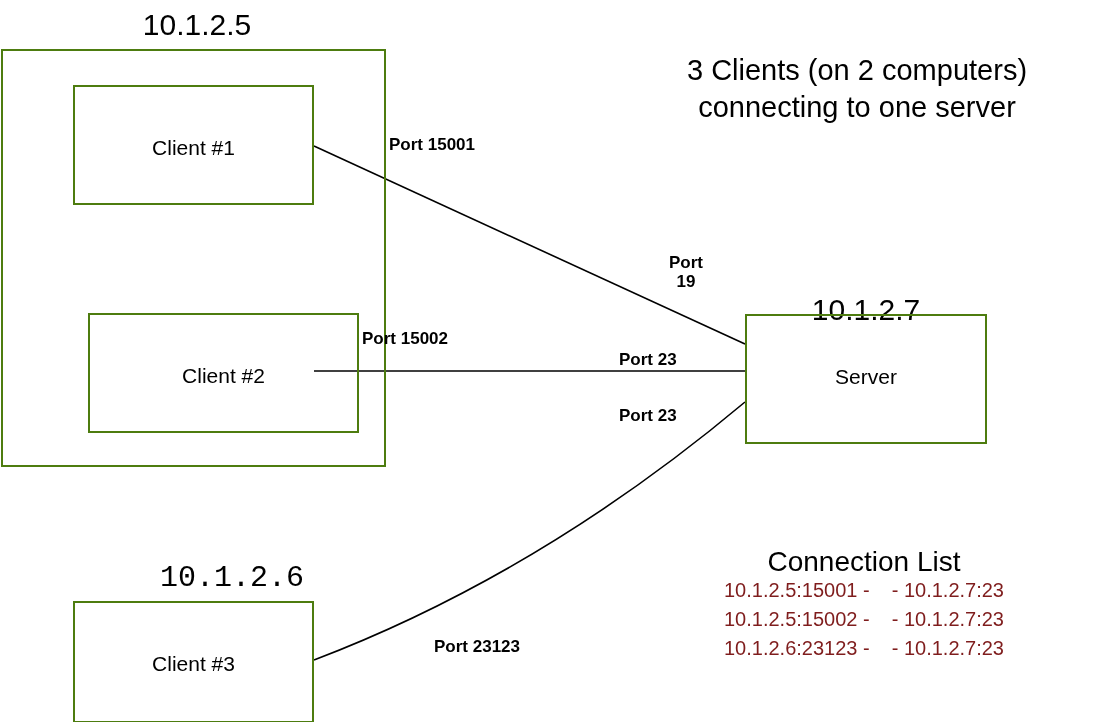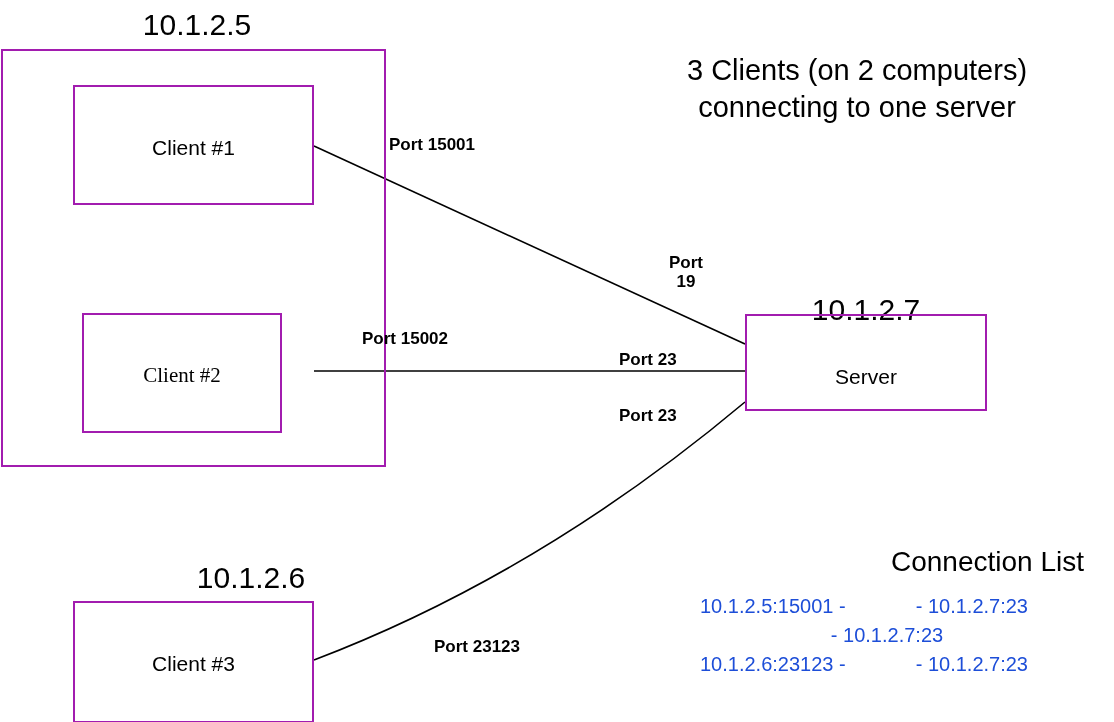--- a/index.html
+++ b/index.html
@@ -16,21 +16,21 @@
     position: relative;
     width: 1114px;
     height: 722px;
     background: #ffffff;
     overflow: hidden;
   }
   
   .box {
     position: absolute;
     box-sizing: border-box;
-    border: 2px solid #a21caf;
+    border: 2px solid #4d7c0f;
     background: transparent;
   }
   .box-label {
     position: absolute;
     left: 0;
     right: 0;
     text-align: center;
     font-size: 21px;
     line-height: 1;
     color: #000000;
@@ -44,53 +44,52 @@
     height: 418px;
   }
   #client1-box {
     left: 73px;
     top: 85px;
     width: 241px;
     height: 120px;
   }
   #client1-box .box-label { top: 50px; }
   #client2-box {
-    left: 82px;
+    left: 88px;
     top: 313px;
-    width: 200px;
+    width: 271px;
     height: 120px;
-    font-family: Liberation Serif, serif;
   }
   #client2-box .box-label { top: 50px; }
   #client3-box {
     left: 73px;
     top: 601px;
     width: 241px;
     height: 122px;
   }
   #client3-box .box-label { top: 50px; }
   #server-box {
     left: 745px;
     top: 314px;
     width: 242px;
-    height: 97px;
+    height: 130px;
   }
   #server-box .box-label { top: 50px; }
 
   
   .host-ip {
     position: absolute;
     font-size: 30px;
     line-height: 1;
     white-space: nowrap;
     text-align: center;
     color: #000000;
   }
   #host-a-ip { left: 97px; top: 10px; width: 200px; }
-  #host-b-ip { left: 151px; top: 563px; width: 200px; }
+  #host-b-ip { left: 132px; top: 563px; width: 200px; font-family: Liberation Mono, monospace; }
   #host-c-ip { left: 766px; top: 272px; width: 200px; margin-top: 23px; }
 
   
   #links {
     position: absolute;
     left: 0;
     top: 0;
     width: 1114px;
     height: 722px;
     pointer-events: none;
@@ -136,36 +135,34 @@
   #headline .line { display: block; white-space: nowrap; }
 
   
   #conn-list {
     position: absolute;
     left: 644px;
     top: 548px;
     width: 440px;
   }
   #conn-title {
-    text-align: right;
+    text-align: center;
     font-size: 28px;
     line-height: 1;
-    margin-bottom: 16px;
     white-space: nowrap;
     color: #000000;
   }
   .conn-row {
     display: flex;
     justify-content: center;
     align-items: baseline;
     font-size: 20px;
     line-height: 1.46;
     white-space: nowrap;
-    color: #1d4ed8;
-    gap: 24px;
+    color: #7f1d1d;
   }
   .conn-src { text-align: right; }
   .conn-gap { display: inline-block; width: 22px; }
   .conn-dst { text-align: left; }
 </style>
 </head>
 <body>
 
 <div id="canvas">
 
@@ -222,20 +219,21 @@
   <div id="conn-list">
     <div id="conn-title">Connection List</div>
 
     <div class="conn-row">
       <span class="conn-src">10.1.2.5:15001 -</span>
       <span class="conn-gap"></span>
       <span class="conn-dst">- 10.1.2.7:23</span>
     </div>
 
     <div class="conn-row">
+      <span class="conn-src">10.1.2.5:15002 -</span>
       <span class="conn-gap"></span>
       <span class="conn-dst">- 10.1.2.7:23</span>
     </div>
 
     <div class="conn-row">
       <span class="conn-src">10.1.2.6:23123 -</span>
       <span class="conn-gap"></span>
       <span class="conn-dst">- 10.1.2.7:23</span>
     </div>
   </div>

